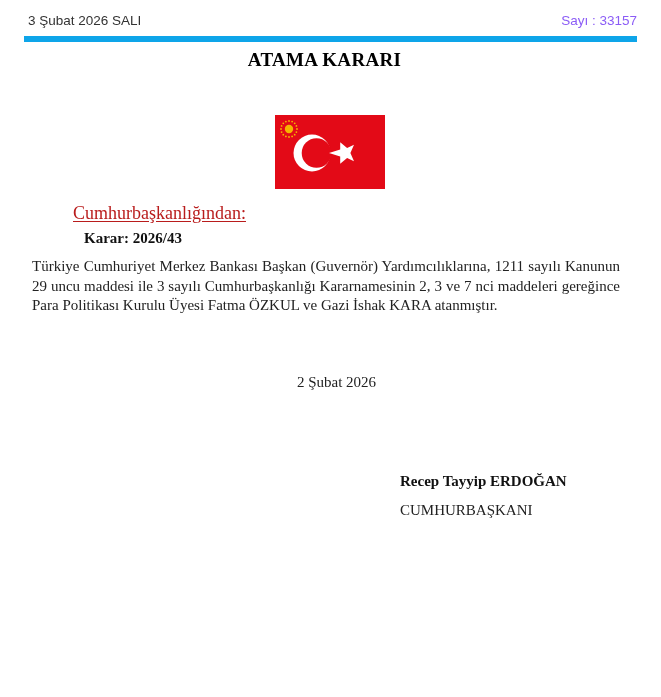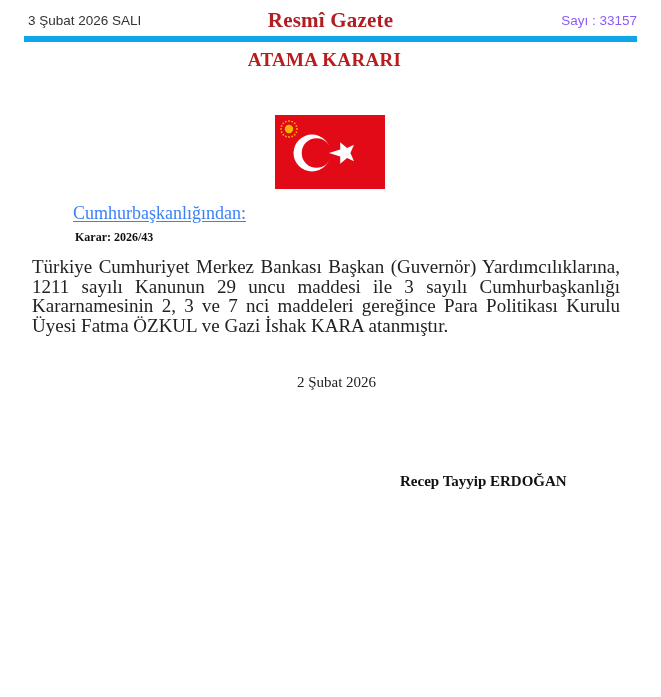--- a/index.html
+++ b/index.html
@@ -52,59 +52,59 @@
     }
     .title {
       position: absolute;
       left: 0;
       right: 12px;
       top: 49px;
       text-align: center;
       font-family: "Liberation Serif", serif;
       font-weight: bold;
       font-size: 19px;
-      color: #b91c1c;
+      color: #000000;
       letter-spacing: 0.3px;
     }
     .flag {
       position: absolute;
       left: 275px;
       top: 115px;
       width: 110px;
       height: 74px;
       background: #e30a17;
     }
     .flag svg { display: block; }
     .issuer {
       position: absolute;
       left: 73px;
       top: 203px;
       font-family: "Liberation Serif", serif;
       font-size: 18px;
-      color: #3b82f6;
+      color: #b91c1c;
       text-decoration: underline;
       text-underline-offset: 2px;
     }
     .decision-no {
       position: absolute;
-      left: 75px;
+      left: 84px;
       top: 230px;
       font-family: "Liberation Serif", serif;
       font-weight: bold;
-      font-size: 12px;
+      font-size: 15px;
       color: #111;
       text-align: right;
     }
     .body-text {
       position: absolute;
       left: 32px;
       width: 588px;
       top: 257px;
       font-family: "Liberation Serif", serif;
-      font-size: 19px;
+      font-size: 15px;
       line-height: 19.5px;
       color: #222;
       text-align: justify;
     }
     .doc-date {
       position: absolute;
       left: 0;
       right: 0;
       top: 374px;
       text-align: center;
@@ -131,21 +131,20 @@
       line-height: 18px;
       margin-top: 11px;
       color: #222;
     }
   </style>
 </head>
 <body>
 
 <div class="header">
   <span class="date">3 Şubat 2026 SALI</span>
-  <span class="brand">Resmî Gazete</span>
   <span class="issue">Sayı : 33157</span>
 </div>
 
 <div class="title">ATAMA KARARI</div>
 
 <div class="flag">
   <svg width="110" height="74" viewBox="0 0 110 74">
     <rect width="110" height="74" fill="#e30a17"></rect>
 
     <g>
@@ -181,13 +180,14 @@
 
 <div class="issuer">Cumhurbaşkanlığından:</div>
 <div class="decision-no">Karar: 2026/43</div>
 
 <div class="body-text">Türkiye Cumhuriyet Merkez Bankası Başkan (Guvernör) Yardımcılıklarına, 1211 sayılı Kanunun 29 uncu maddesi ile 3 sayılı Cumhurbaşkanlığı Kararnamesinin 2, 3 ve 7 nci maddeleri gereğince Para Politikası Kurulu Üyesi Fatma ÖZKUL ve Gazi İshak KARA atanmıştır.</div>
 
 <div class="doc-date">2 Şubat 2026</div>
 
 <div class="signature">
   <div class="name">Recep Tayyip ERDOĞAN</div>
+  <div class="role">CUMHURBAŞKANI</div>
 </div>
 
 </body></html>

